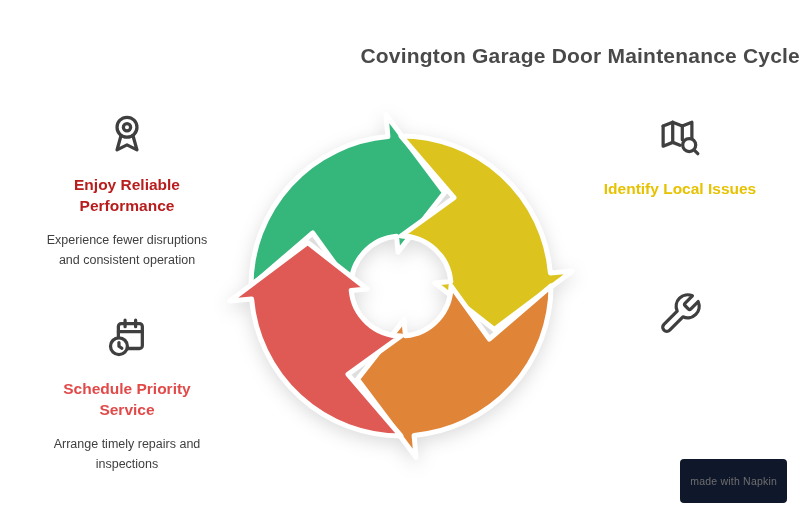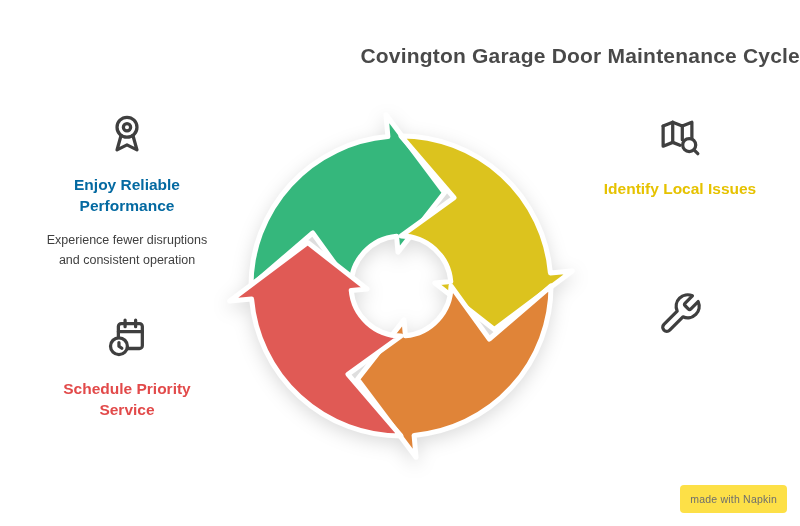--- a/index.html
+++ b/index.html
@@ -23,27 +23,27 @@
   .step h3{
     margin:15px auto 15px;width:176px;font-size:15.5px;font-weight:700;line-height:1.33;
   }
   .step p{
     margin:0 auto;width:182px;font-size:12.5px;line-height:1.55;color:#3f3f3f;
   }
   .step-green{left:27px;top:110px;}
   .step-red{left:27px;top:314px;}
   .step-yellow{left:580px;top:114px;}
   .step-orange{left:580px;top:291px;}
-  .accent-green h3{color:#0369a1;}
+  .accent-green h3{color:#b91c1c;}
   .accent-yellow h3{color:#e6c200;}
   .accent-orange h3{color:#e0812d;}
   .accent-red h3{color:#e24a4a;}
   .watermark{
-    position:absolute;right:13px;bottom:13px;height:20px;line-height:20px;
-    background:#fde047;color:#6e6e6e;font-size:10.5px;padding:4px 10px;
+    position:absolute;right:13px;bottom:23px;height:20px;line-height:20px;
+    background:#0f172a;color:#6e6e6e;font-size:10.5px;padding:12px 10px;
     border-radius:4px;letter-spacing:.2px;cursor:pointer;
   }
 </style>
 </head>
 <body>
 
 <div class="stage">
 
   <div class="page-title">Covington Garage Door Maintenance Cycle</div>
 
@@ -92,17 +92,18 @@
   <div class="step step-red accent-red">
     <span class="icon">
       <svg viewBox="0 0 24 24">
         <rect x="7.5" y="5" width="12.5" height="13" rx="1.5"></rect>
         <path d="M7.5 9.2 H20 M11 3.2 V6.6 M16.5 3.2 V6.6"></path>
         <circle cx="7.8" cy="16.8" r="4.4" fill="#ffffff"></circle>
         <path d="M7.8 14.9 V16.8 L9.3 17.9"></path>
       </svg>
     </span>
     <h3>Schedule Priority Service</h3>
+    <p>Arrange timely repairs and inspections</p>
   </div>
 
   <div class="watermark">made with Napkin</div>
 
 </div>
 
 </body></html>

